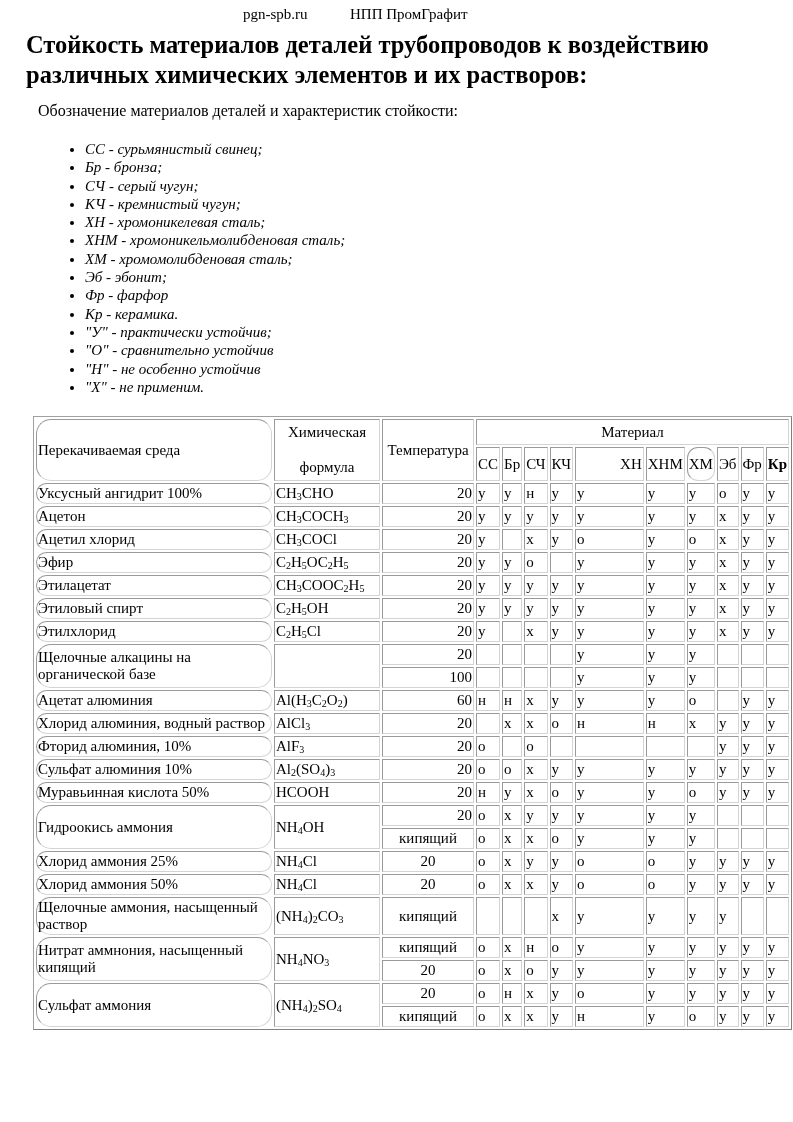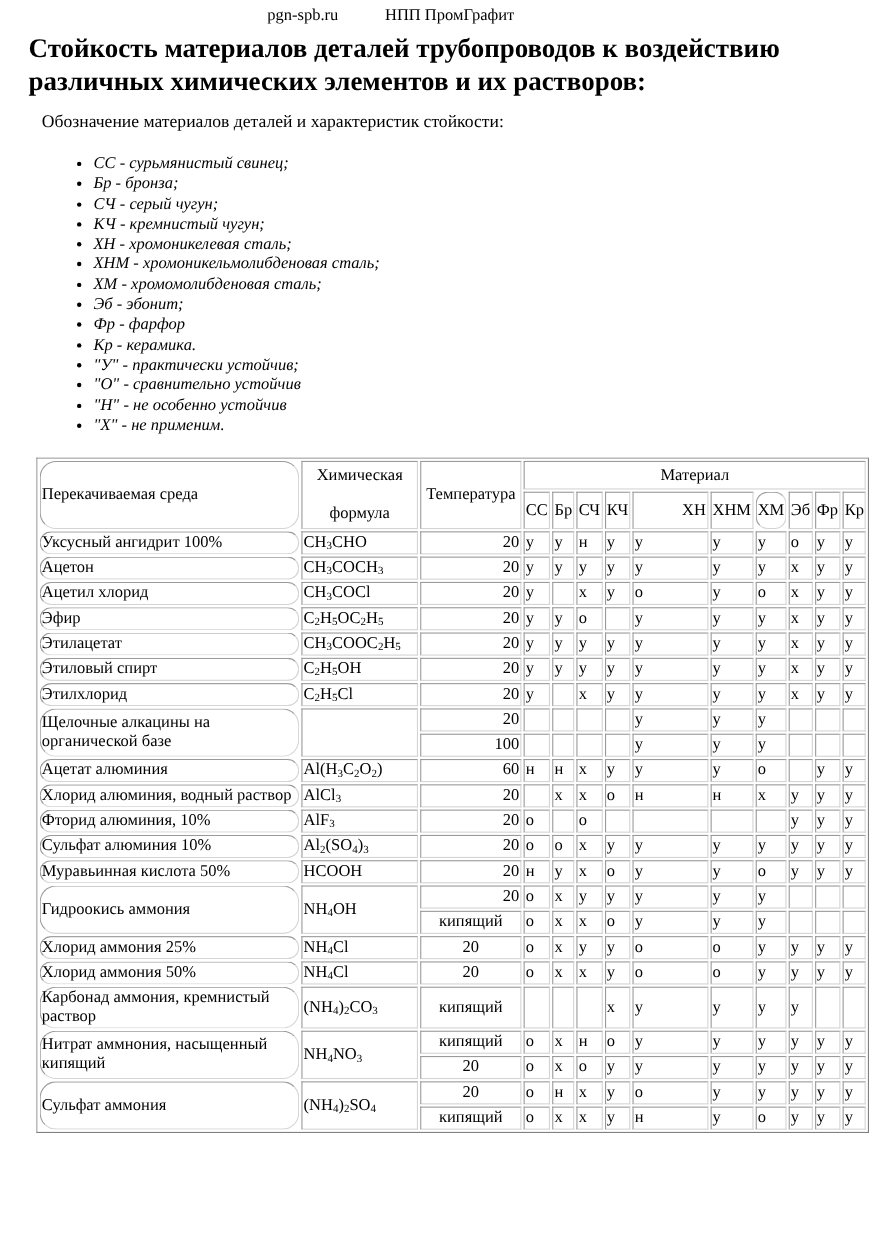--- a/index.html
+++ b/index.html
@@ -88,21 +88,21 @@
     <tr id="mat-header-row">
         <td class="mat" style="height: 30px;">СС</td>
         <td class="mat" style="height: 30px;">Бр</td>
         <td class="mat" style="height: 30px;">СЧ</td>
         <td class="mat" style="height: 30px;">КЧ</td>
         <td class="mat" style="height: 30px; padding-left: 44px;">ХН</td>
         <td class="mat" style="height: 30px;">ХНМ</td>
         <td class="mat" style="height: 30px; border-radius: 11px;">ХМ</td>
         <td class="mat" style="height: 30px;">Эб</td>
         <td class="mat" style="height: 30px; text-align: center;">Фр</td>
-        <td class="mat" style="height: 30px;">Кр</td>
+        <td class="mat" style="height: 30px; font-weight: bold;">Кр</td>
       </tr>
   </thead>
   <tbody id="tbody">
       <tr>
         <td class="med" rowspan="1">Уксусный ангидрит 100%</td>
         <td class="frm" rowspan="1">CH<sub>3</sub>CHO</td>
         <td class="tmp num">20</td>
         <td class="mat">у</td>
         <td class="mat">у</td>
         <td class="mat">н</td>
@@ -359,21 +359,21 @@
         <td class="mat">х</td>
         <td class="mat">у</td>
         <td class="mat">о</td>
         <td class="mat">о</td>
         <td class="mat">у</td>
         <td class="mat">у</td>
         <td class="mat">у</td>
         <td class="mat">у</td>
       </tr>
       <tr>
-        <td class="med" rowspan="1">Карбонад аммония, кремнистый раствор</td>
+        <td class="med" rowspan="1">Щелочные аммония, насыщенный раствор</td>
         <td class="frm" rowspan="1">(NH<sub>4</sub>)<sub>2</sub>CO<sub>3</sub></td>
         <td class="tmp">кипящий</td>
         <td class="mat"></td>
         <td class="mat"></td>
         <td class="mat"></td>
         <td class="mat">х</td>
         <td class="mat">у</td>
         <td class="mat">у</td>
         <td class="mat">у</td>
         <td class="mat">у</td>

